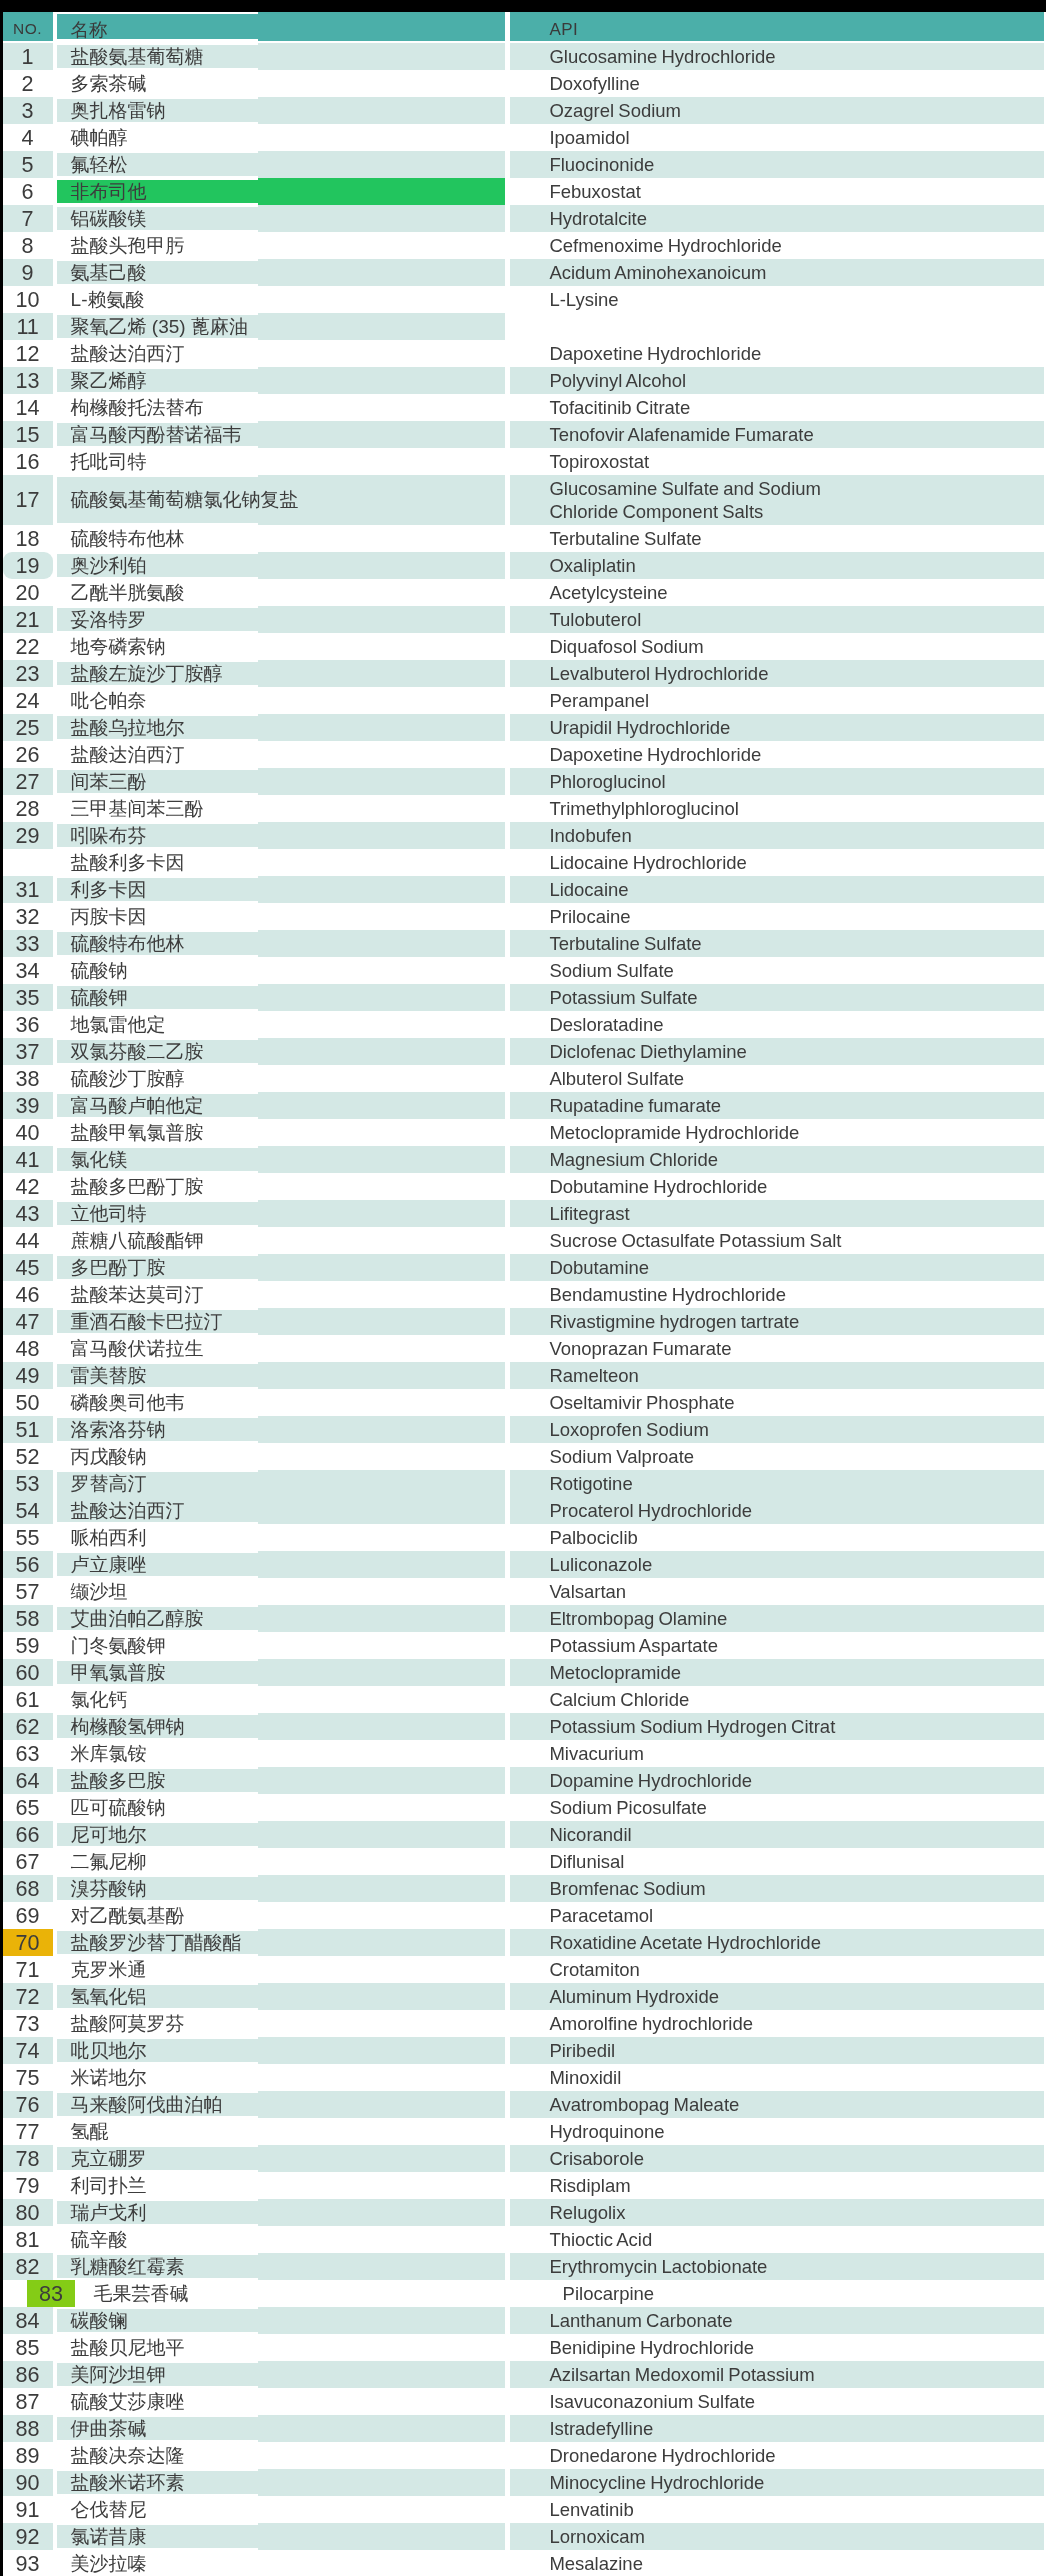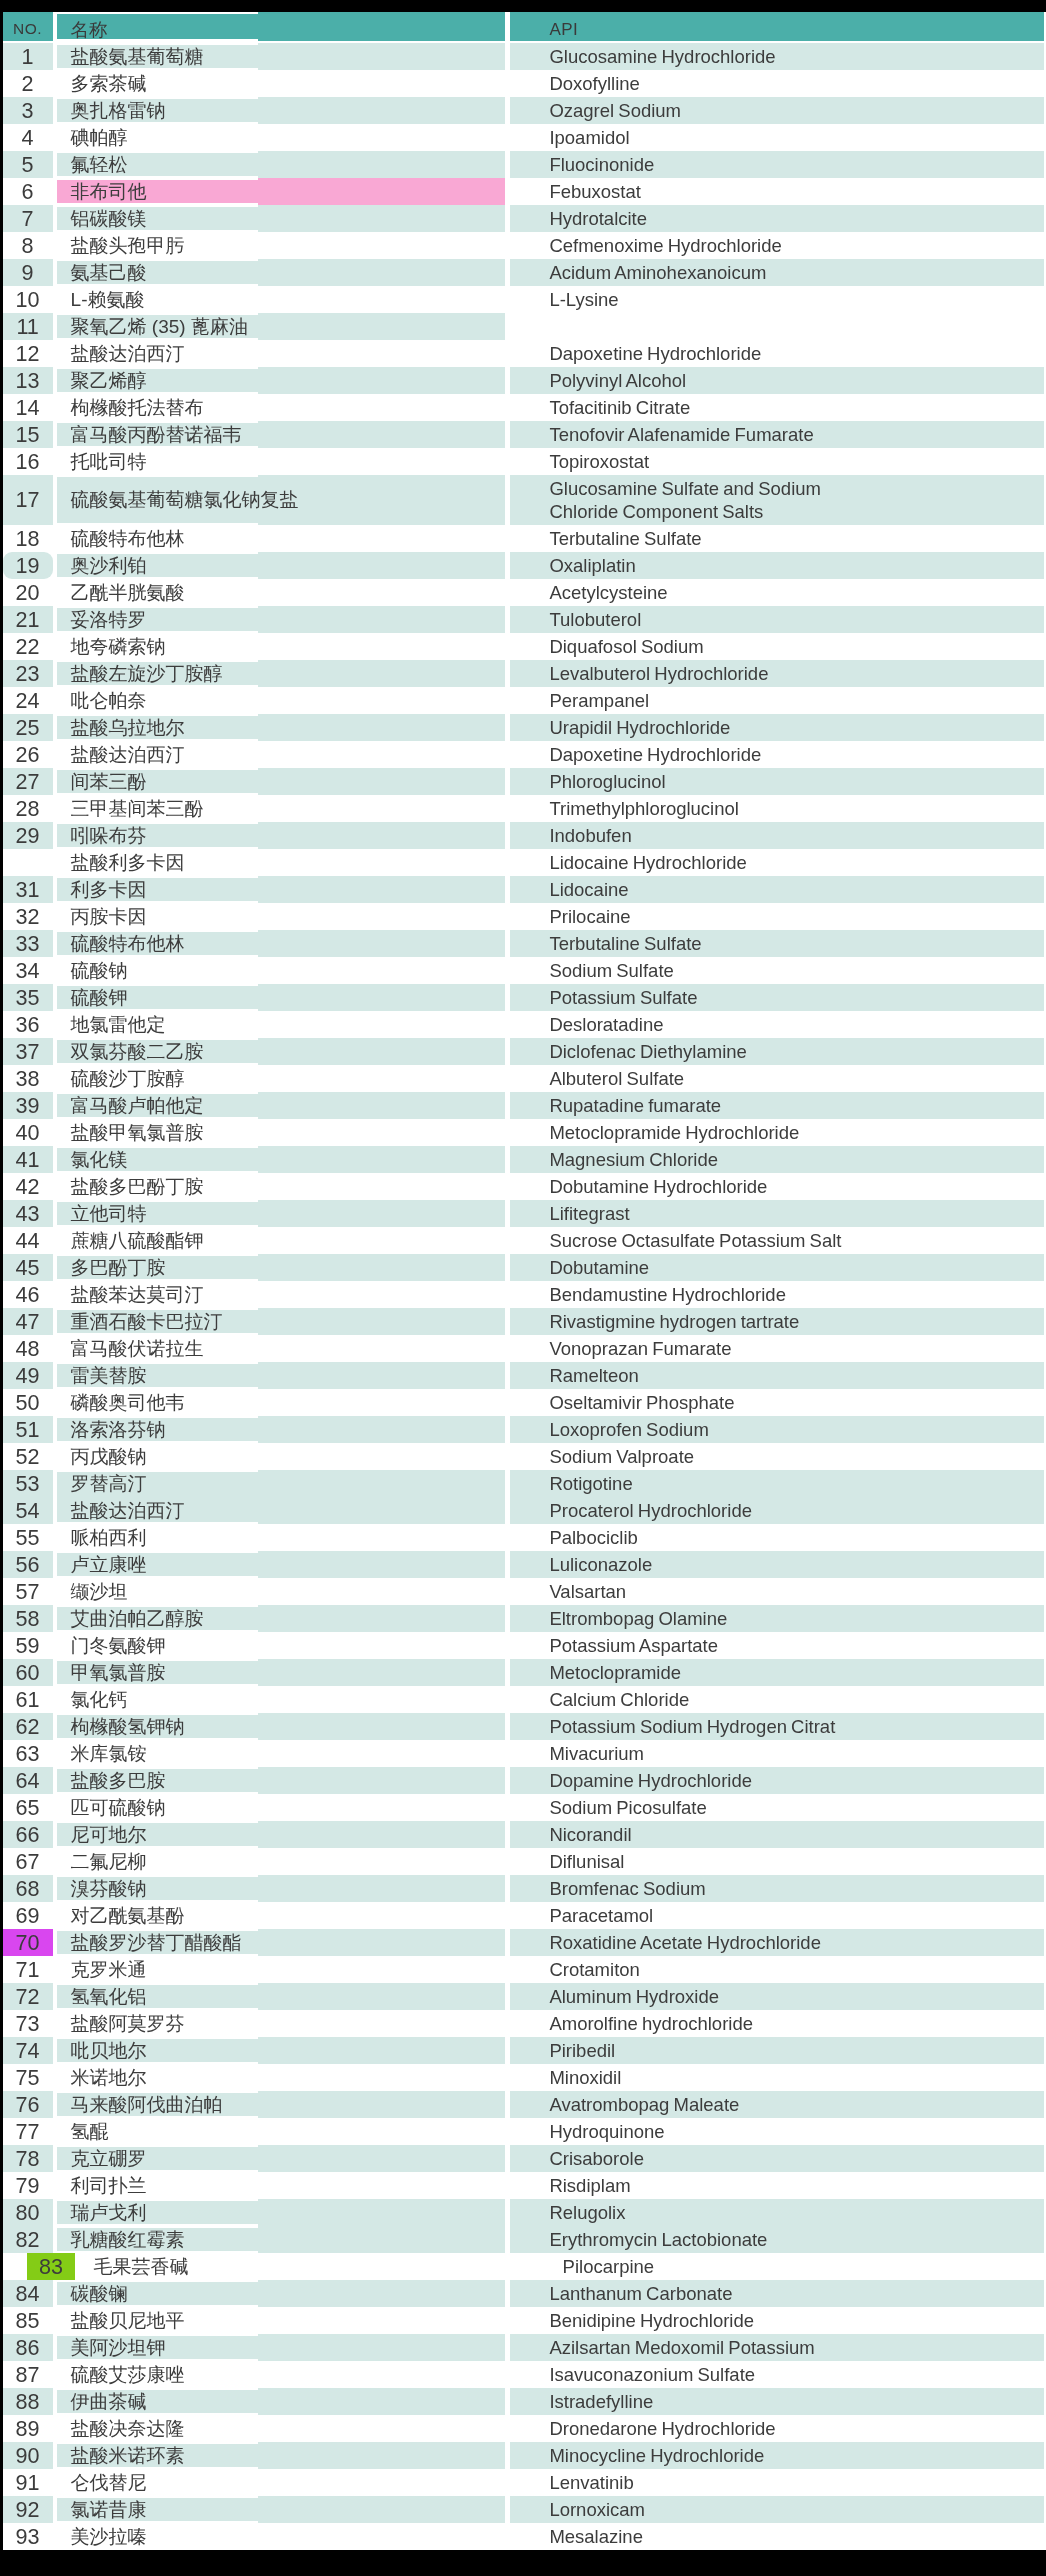--- a/index.html
+++ b/index.html
@@ -72,21 +72,21 @@
   </div>
 
   <div class="row">
     <div class="cell no" style="background: rgb(212, 232, 229);">5</div>
     <div class="cell name" style="background: rgb(212, 232, 229);">氟轻松</div>
     <div class="cell api" style="background: rgb(212, 232, 229);">Fluocinonide</div>
   </div>
 
   <div class="row">
     <div class="cell no" style="background: rgb(255, 255, 255);">6</div>
-    <div class="cell name" style="background: #f9a8d4;">非布司他</div>
+    <div class="cell name" style="background: #22c55e;">非布司他</div>
     <div class="cell api" style="background: rgb(255, 255, 255);">Febuxostat</div>
   </div>
 
   <div class="row">
     <div class="cell no" style="background: rgb(212, 232, 229);">7</div>
     <div class="cell name" style="background: rgb(212, 232, 229);">铝碳酸镁</div>
     <div class="cell api" style="background: rgb(212, 232, 229);">Hydrotalcite</div>
   </div>
 
   <div class="row">
@@ -455,21 +455,21 @@
     <div class="cell api" style="background: rgb(212, 232, 229);">Bromfenac Sodium</div>
   </div>
 
   <div class="row">
     <div class="cell no" style="background: rgb(255, 255, 255);">69</div>
     <div class="cell name" style="background: rgb(255, 255, 255);">对乙酰氨基酚</div>
     <div class="cell api" style="background: rgb(255, 255, 255);">Paracetamol</div>
   </div>
 
   <div class="row">
-    <div class="cell no" style="background: #d946ef;">70</div>
+    <div class="cell no" style="background: #eab308;">70</div>
     <div class="cell name" style="background: rgb(212, 232, 229);">盐酸罗沙替丁醋酸酯</div>
     <div class="cell api" style="background: rgb(212, 232, 229);">Roxatidine Acetate Hydrochloride</div>
   </div>
 
   <div class="row">
     <div class="cell no" style="background: rgb(255, 255, 255);">71</div>
     <div class="cell name" style="background: rgb(255, 255, 255);">克罗米通</div>
     <div class="cell api" style="background: rgb(255, 255, 255);">Crotamiton</div>
   </div>
 
@@ -520,20 +520,25 @@
     <div class="cell name" style="background: rgb(255, 255, 255);">利司扑兰</div>
     <div class="cell api" style="background: rgb(255, 255, 255);">Risdiplam</div>
   </div>
 
   <div class="row">
     <div class="cell no" style="background: rgb(212, 232, 229);">80</div>
     <div class="cell name" style="background: rgb(212, 232, 229);">瑞卢戈利</div>
     <div class="cell api" style="background: rgb(212, 232, 229);">Relugolix</div>
   </div>
 
+  <div class="row">
+    <div class="cell no" style="background: rgb(255, 255, 255);">81</div>
+    <div class="cell name" style="background: rgb(255, 255, 255);">硫辛酸</div>
+    <div class="cell api" style="background: rgb(255, 255, 255);">Thioctic Acid</div>
+  </div>
 
   <div class="row">
     <div class="cell no" style="background: rgb(212, 232, 229);">82</div>
     <div class="cell name" style="background: rgb(212, 232, 229);">乳糖酸红霉素</div>
     <div class="cell api" style="background: rgb(212, 232, 229);">Erythromycin Lactobionate</div>
   </div>
 
   <div class="row">
     <div class="cell no" style="background: #84cc16; margin-left: 24px;">83</div>
     <div class="cell name" style="background: rgb(255, 255, 255);">毛果芸香碱</div>

